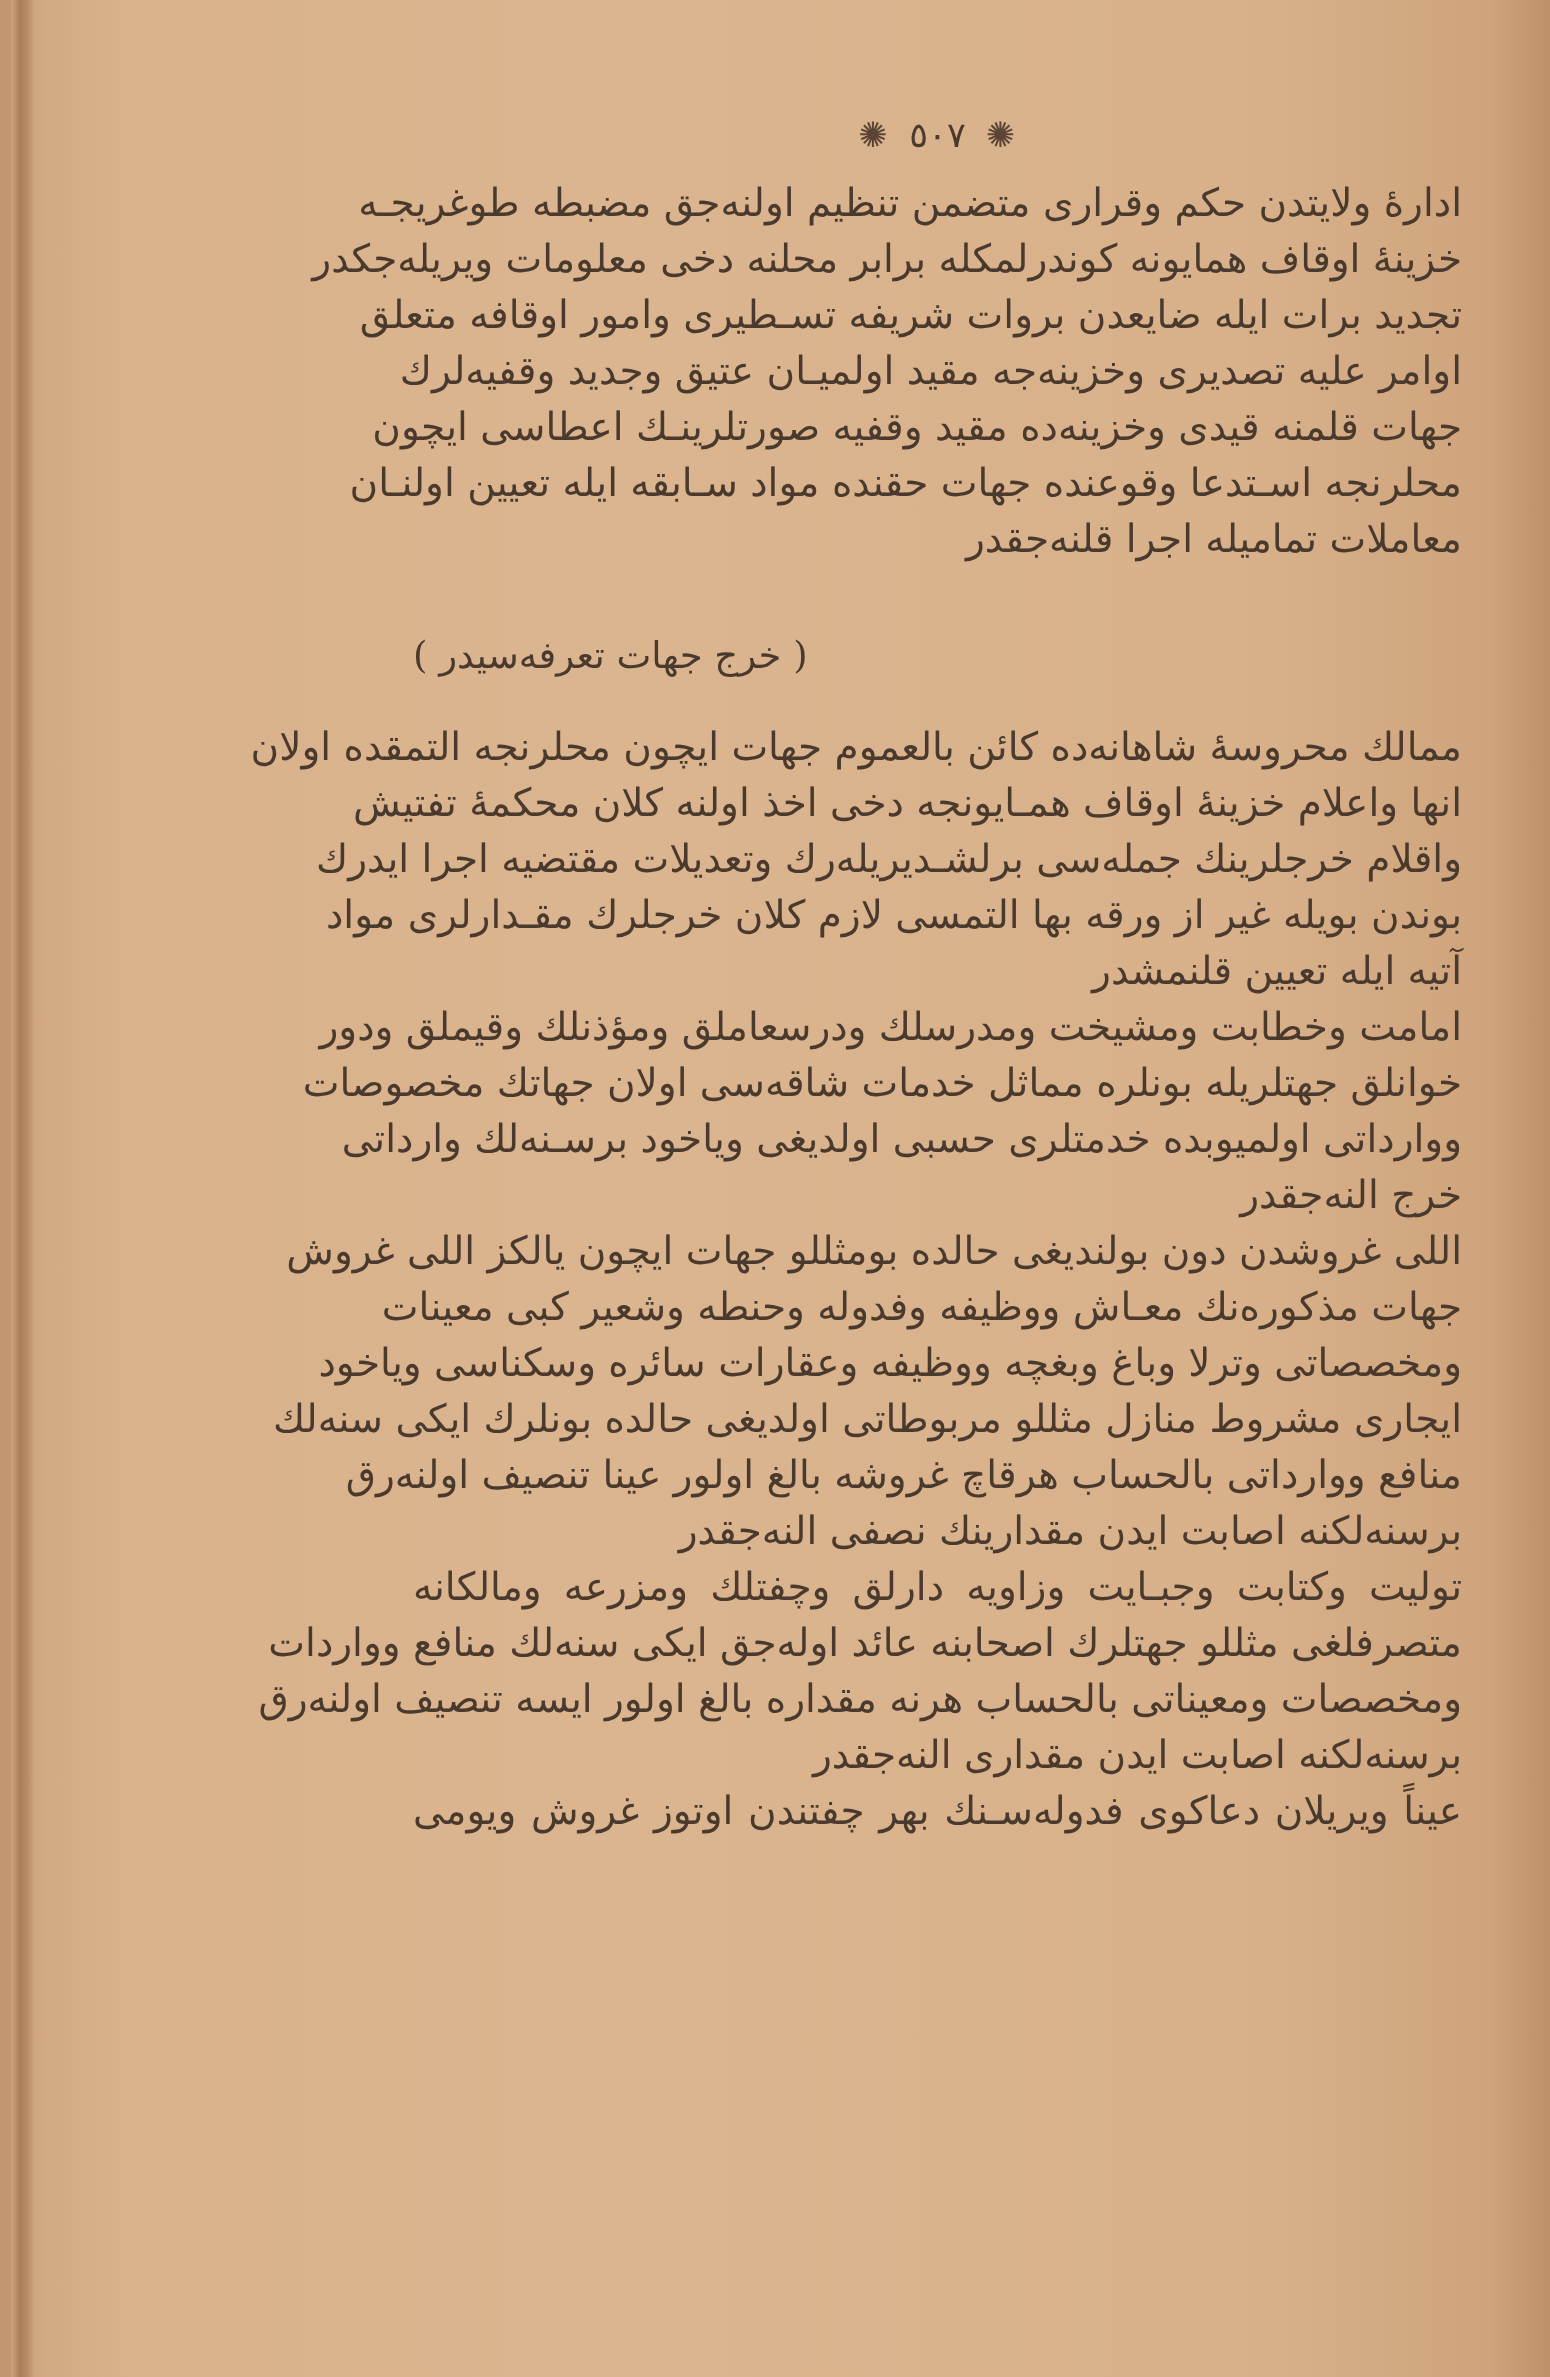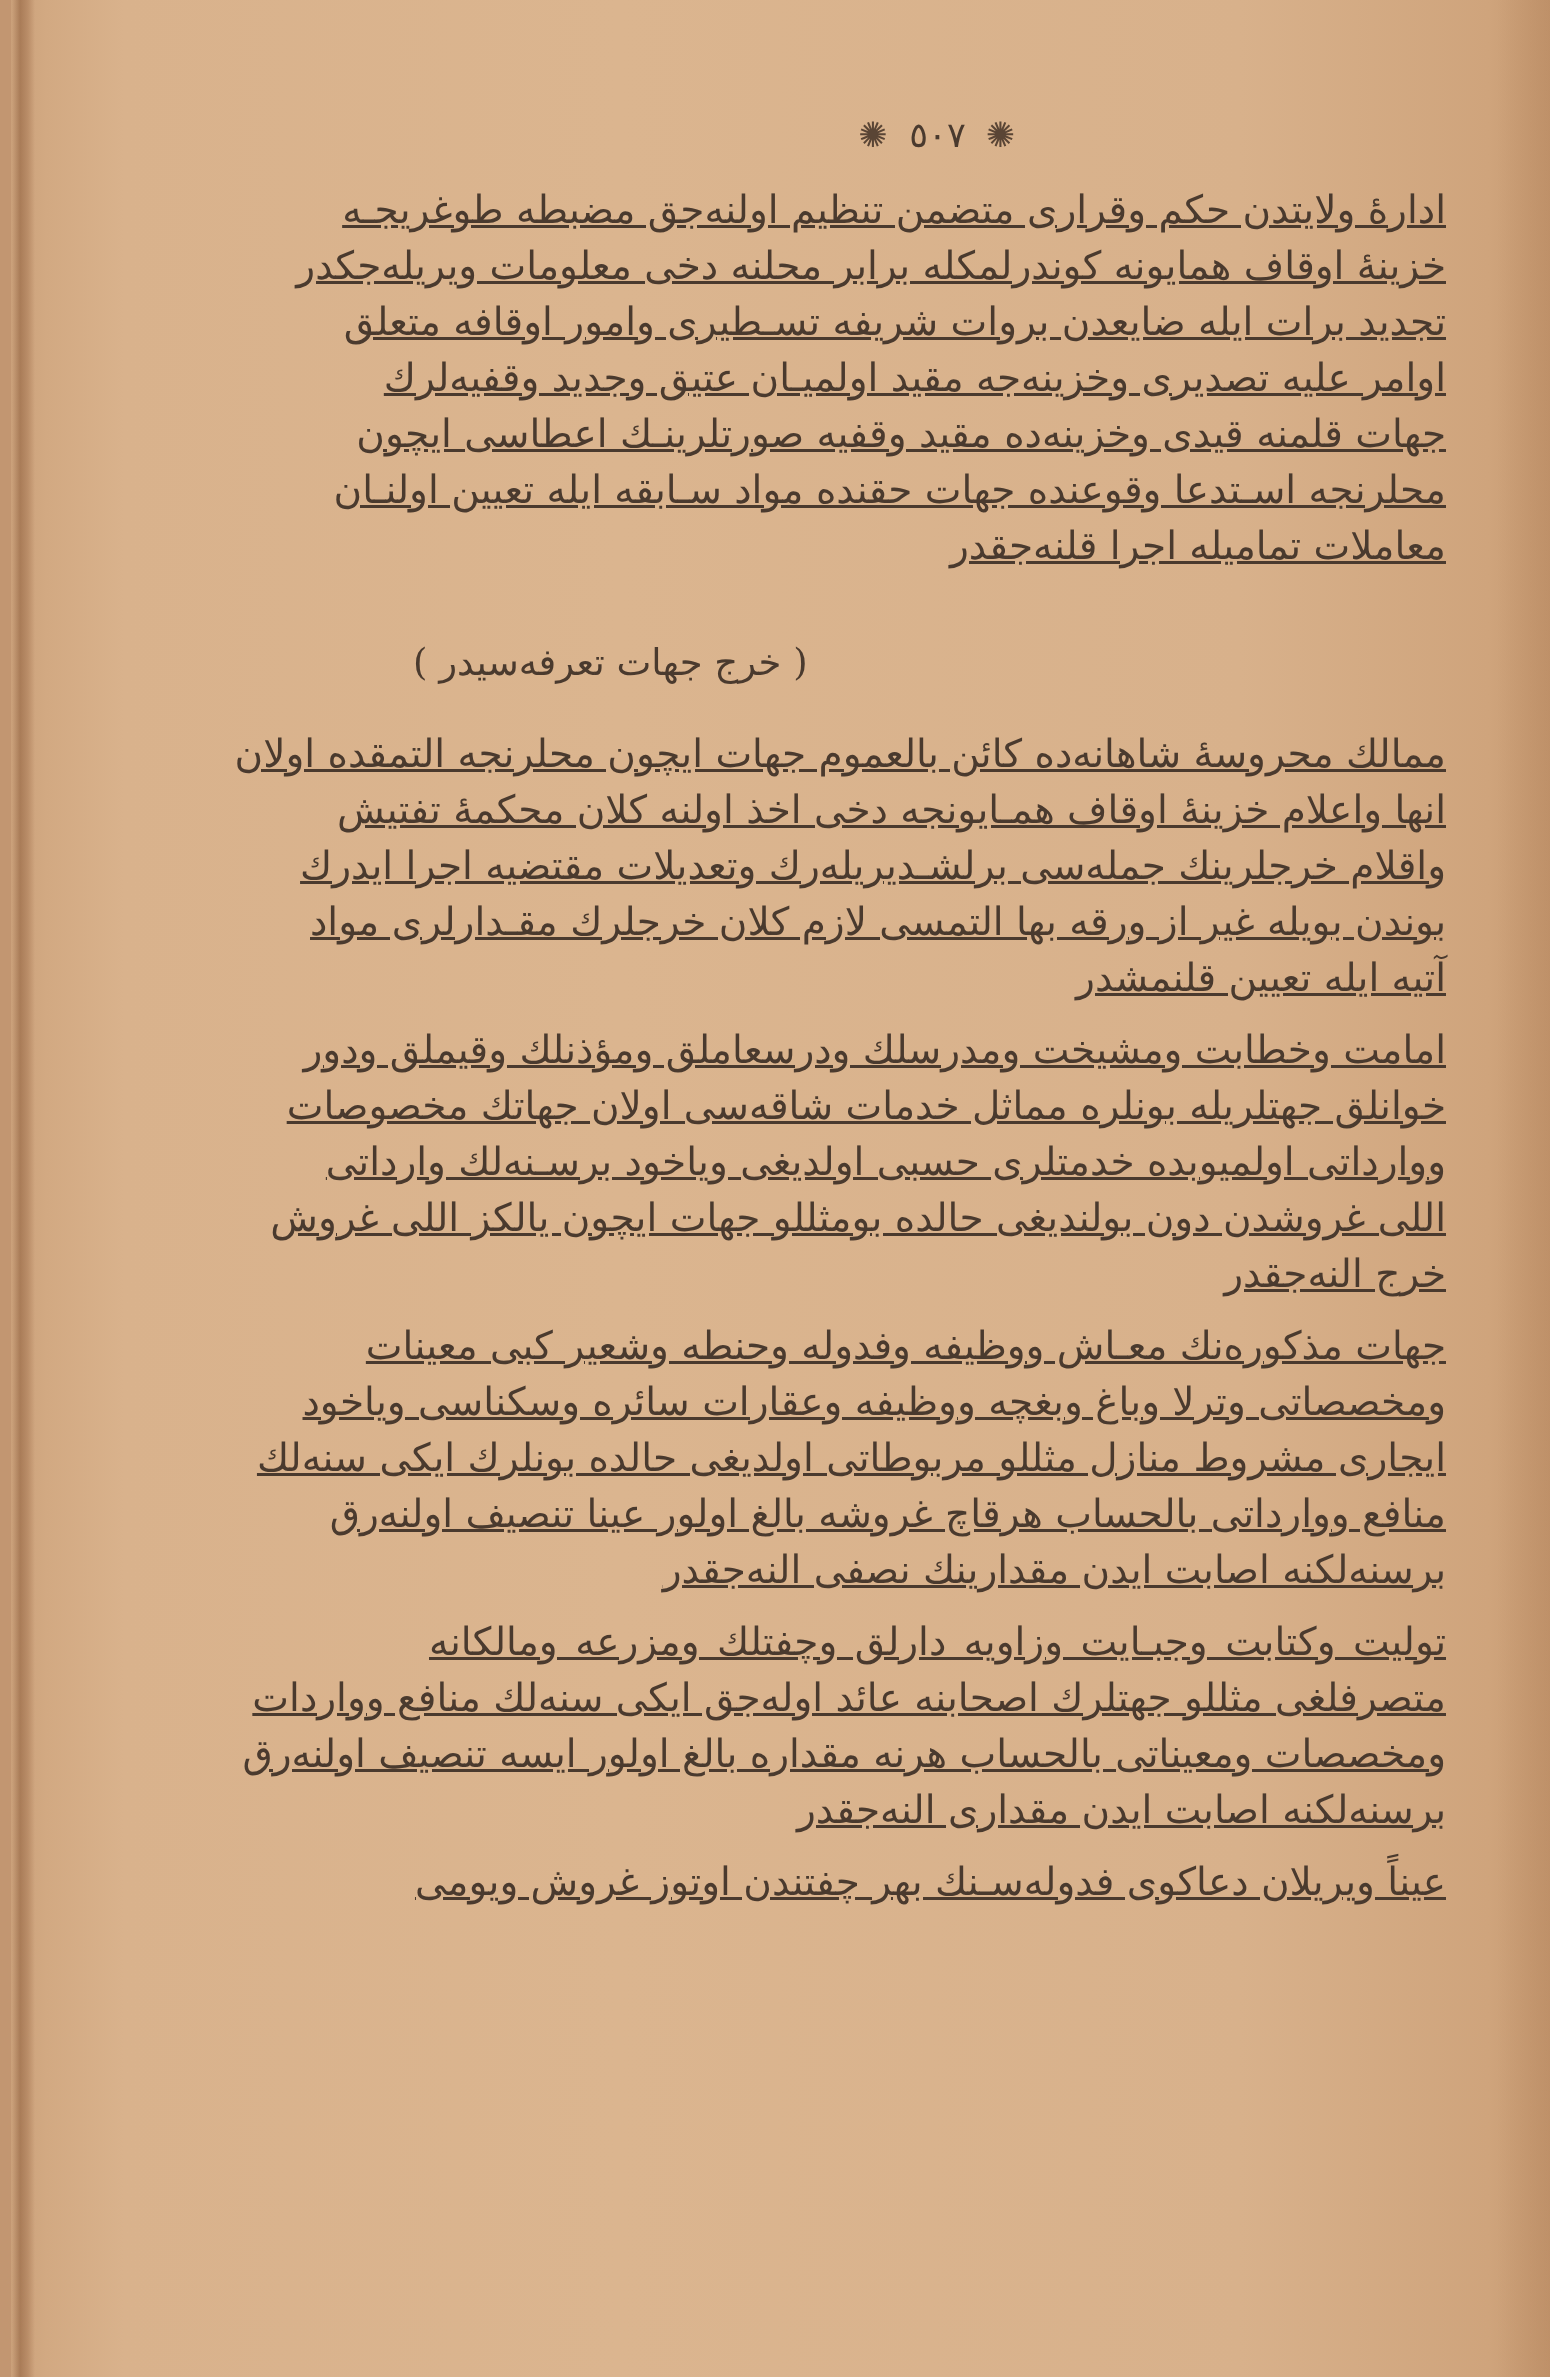--- a/index.html
+++ b/index.html
@@ -77,22 +77,21 @@
     }
     .section-title {
       text-align: left;
       font-size: 37px;
       line-height: 56px;
       height: 56px;
       margin: 61px 0 35px 0;
       direction: rtl;
     }
     .para {
-      margin: 16px;
-      text-decoration: underline;
+      margin: 0;
     }
   </style>
 </head>
 <body>
 
 <div class="page-edge"></div>
 <div class="spine"></div>
 <div class="right-shade"></div>
 
 <div class="page">
@@ -120,22 +119,22 @@
     <div class="line">انها واعلام خزینهٔ اوقاف همـایونجه دخی اخذ اولنه کلان محکمهٔ تفتیش</div>
     <div class="line">واقلام خرجلرینك جمله‌سی برلشـدیریله‌رك وتعدیلات مقتضیه اجرا ایدرك</div>
     <div class="line">بوندن بویله غیر از ورقه بها التمسی لازم کلان خرجلرك مقـدارلری مواد</div>
     <div class="line last">آتیه ایله تعیین قلنمشدر</div>
   </div>
 
   <div class="para">
     <div class="line">امامت وخطابت ومشیخت ومدرسلك ودرسعاملق ومؤذنلك وقیملق ودور</div>
     <div class="line">خوانلق جهتلریله بونلره مماثل خدمات شاقه‌سی اولان جهاتك مخصوصات</div>
     <div class="line">ووارداتی اولمیوبده خدمتلری حسبی اولدیغی ویاخود برسـنه‌لك وارداتی</div>
+    <div class="line last">خرج النه‌جقدر</div>
     <div class="line">اللی غروشدن دون بولندیغی حالده بومثللو جهات ایچون یالکز اللی غروش</div>
-    <div class="line last">خرج النه‌جقدر</div>
   </div>
 
   <div class="para">
     <div class="line">جهات مذکوره‌نك معـاش ووظیفه وفدوله وحنطه وشعیر کبی معینات</div>
     <div class="line">ومخصصاتی وترلا وباغ وبغچه ووظیفه وعقارات سائره وسکناسی ویاخود</div>
     <div class="line">ایجاری مشروط منازل مثللو مربوطاتی اولدیغی حالده بونلرك ایکی سنه‌لك</div>
     <div class="line">منافع ووارداتی بالحساب هرقاچ غروشه بالغ اولور عینا تنصیف اولنه‌رق</div>
     <div class="line last">برسنه‌لکنه اصابت ایدن مقدارینك نصفی النه‌جقدر</div>
   </div>
 

